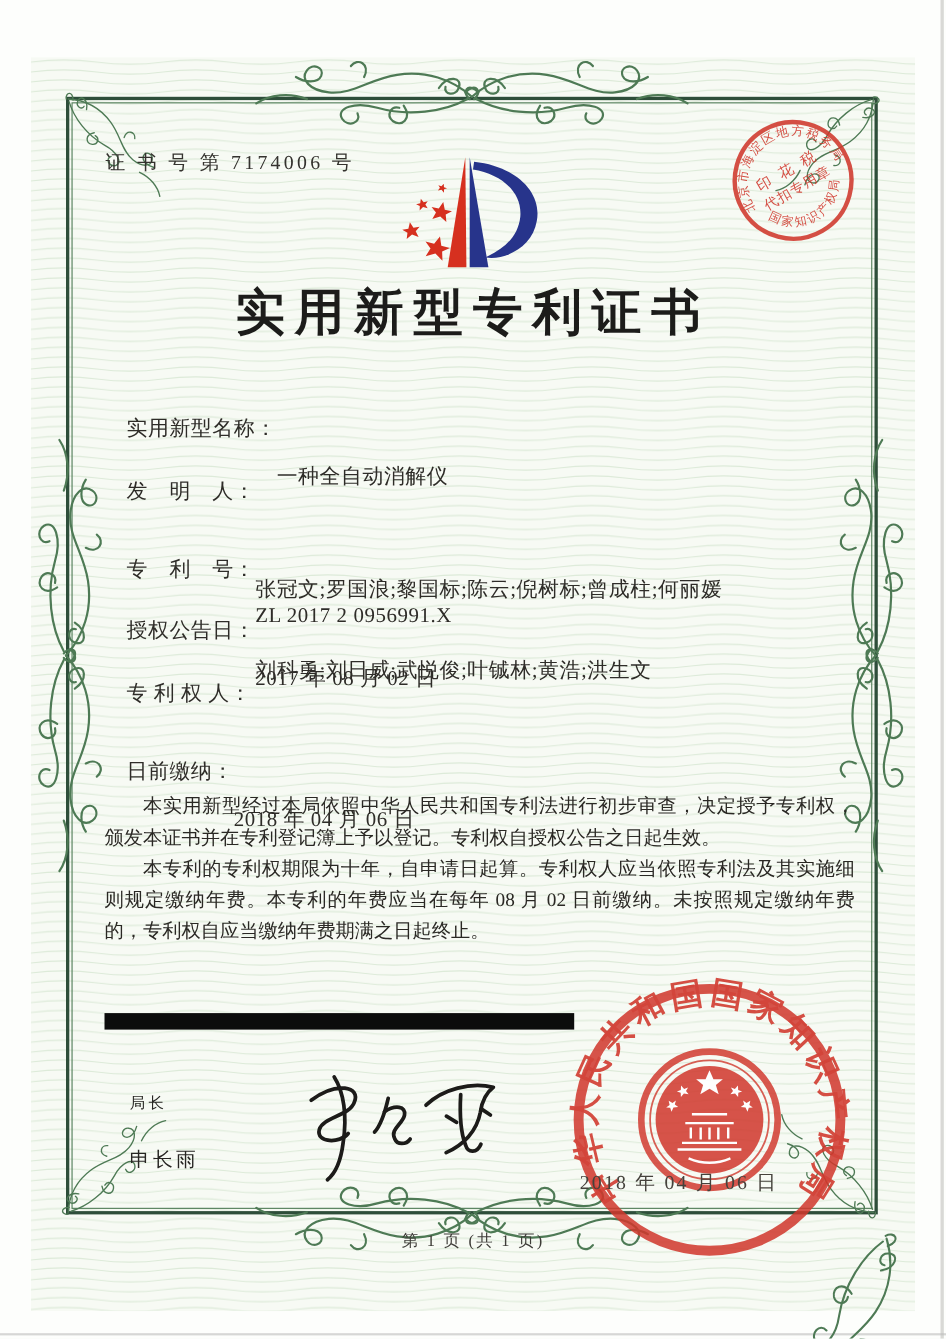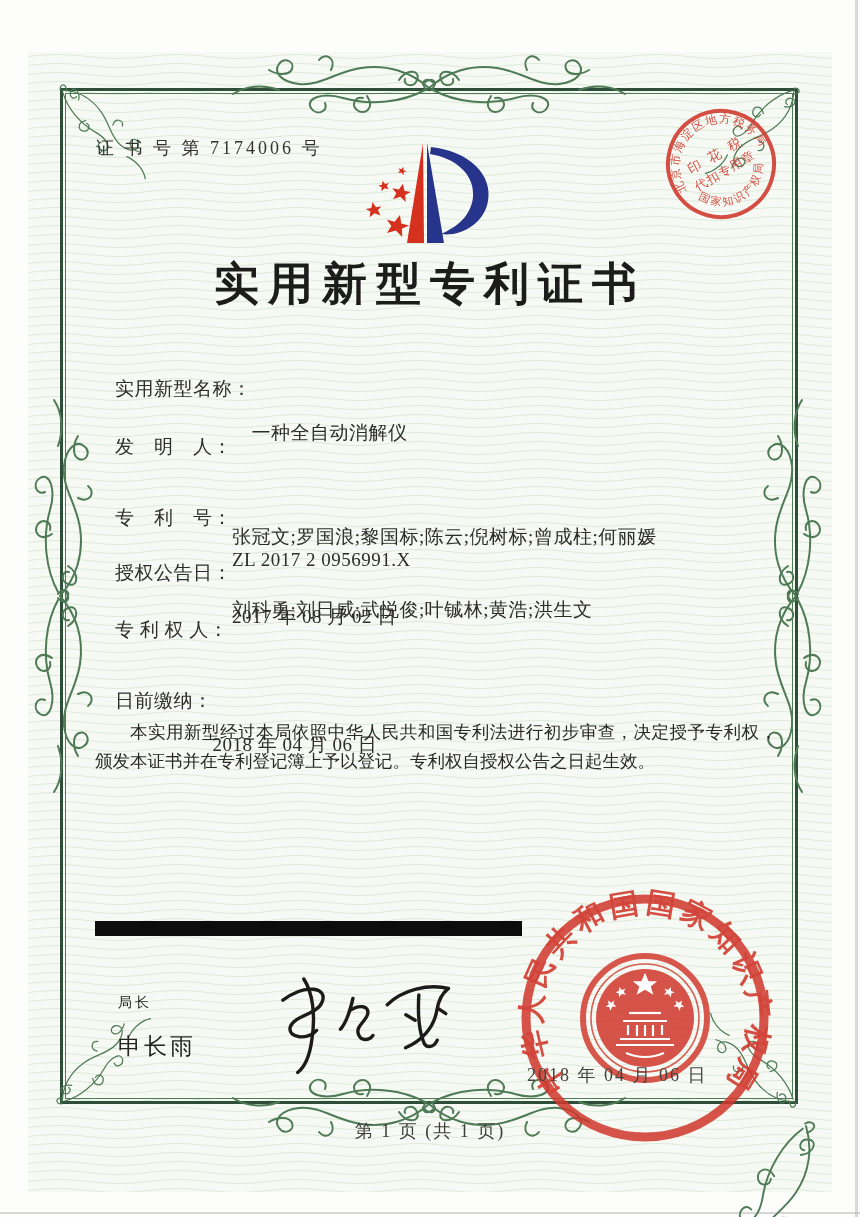--- a/index.html
+++ b/index.html
@@ -23,27 +23,27 @@
   .row{position:absolute;display:flex;font-size:19px;letter-spacing:.5px;}
   .row .lbl{white-space:pre;}
   .row .val{white-space:pre;margin-top:44px;}
   .two-line .val div{line-height:29px;}
   .body-text{position:absolute;left:95px;top:718px;width:682px;z-index:2;
     font-size:17.5px;line-height:28.6px;color:#2a2824;text-align:justify;}
   .body-text p{margin:0;text-indent:2em;}
   .redaction{position:absolute;left:95px;top:921px;width:427px;height:15px;background:#0c0c0c;z-index:3;}
   .officer{position:absolute;left:118px;top:994px;z-index:2;color:#262522;}
   .officer .t{font-size:14px;letter-spacing:3px;}
-  .officer .n{font-size:23px;letter-spacing:3px;margin-top:19px;}
+  .officer .n{font-size:18px;letter-spacing:3px;margin-top:30px;}
   .signature{position:absolute;left:248px;top:962px;z-index:3;}
   .big-seal{position:absolute;left:500px;top:873px;z-index:2;opacity:.93;}
   .seal-date{position:absolute;left:527px;top:1063px;z-index:4;font-size:18px;
     letter-spacing:2px;color:#45423c;}
   .page-footer{position:absolute;left:0;top:1119px;width:860px;text-align:center;
-    font-size:18px;letter-spacing:2px;color:#3e3c38;z-index:2;}
+    font-size:15px;letter-spacing:2px;color:#3e3c38;z-index:2;}
 </style>
 </head>
 <body>
 
 <div class="scan-edge-right"></div>
 <div class="scan-edge-bottom"></div>
 
 <svg class="waves">
   <defs>
     <pattern id="wavep" width="120" height="9" patternUnits="userSpaceOnUse">
@@ -152,20 +152,21 @@
     <span class="lbl">专 利 权 人：</span>
   </div>
   <div class="row" style="top:688px;">
     <span class="lbl">日前缴纳：</span>
     <span class="val">2018 年 04 月 06 日</span>
   </div>
 </div>
 
 <div class="body-text">
   <p>本实用新型经过本局依照中华人民共和国专利法进行初步审查，决定授予专利权，颁发本证书并在专利登记簿上予以登记。专利权自授权公告之日起生效。</p>
+  <p>本专利的专利权期限为十年，自申请日起算。专利权人应当依照专利法及其实施细则规定缴纳年费。本专利的年费应当在每年 08 月 02 日前缴纳。未按照规定缴纳年费的，专利权自应当缴纳年费期满之日起终止。</p>
 </div>
 
 <div class="redaction"></div>
 
 <div class="officer">
   <div class="t">局长</div>
   <div class="n">申长雨</div>
 </div>
 
 <svg class="signature" width="230" height="115" viewBox="0 0 230 115">

